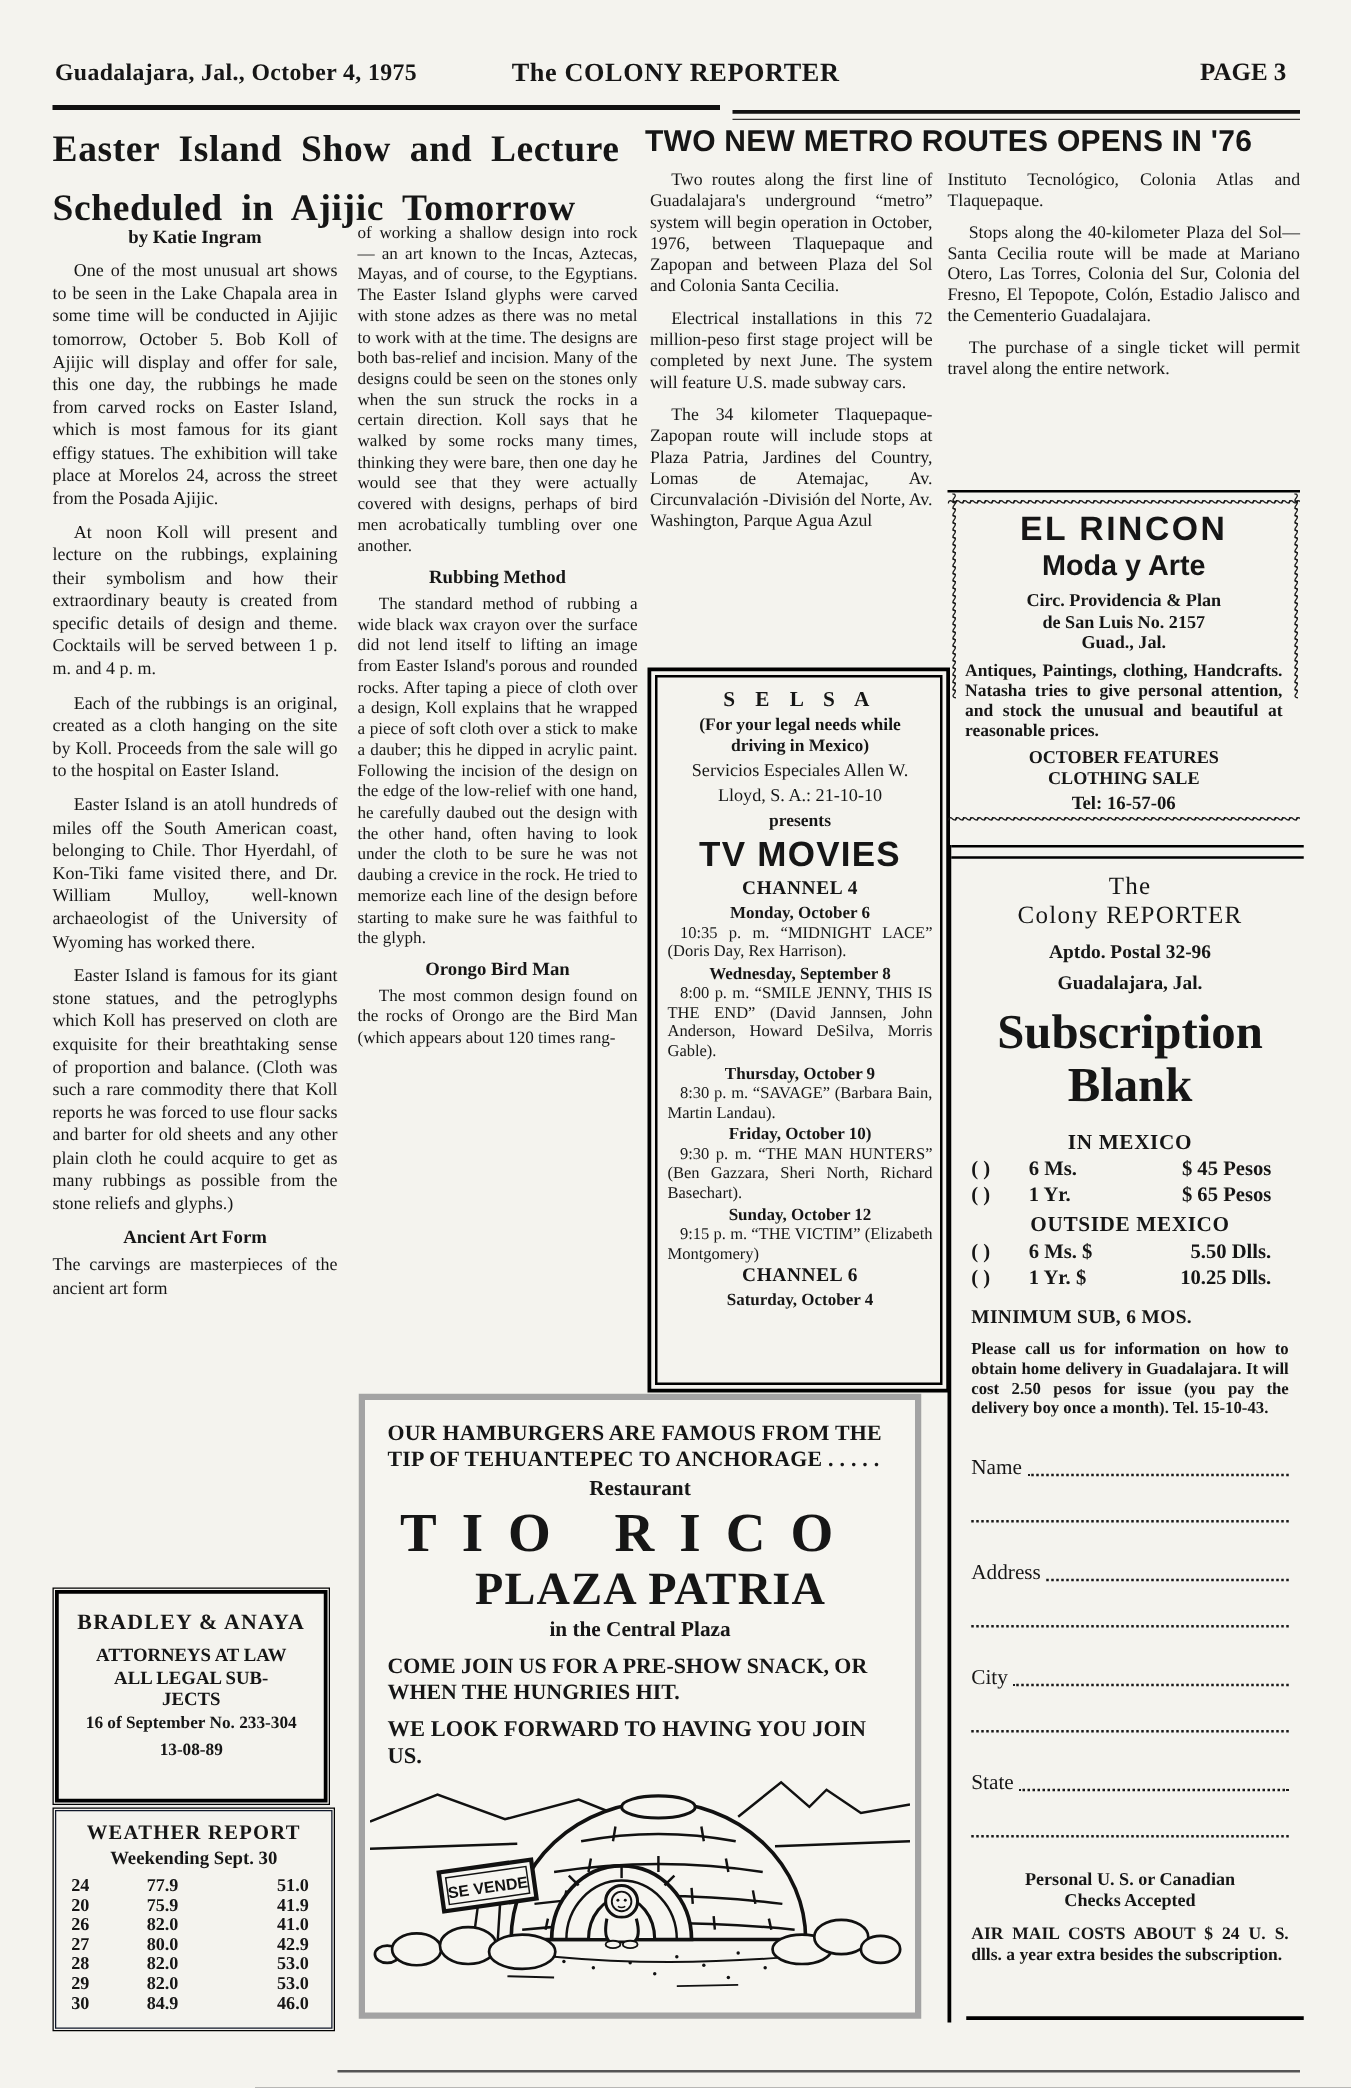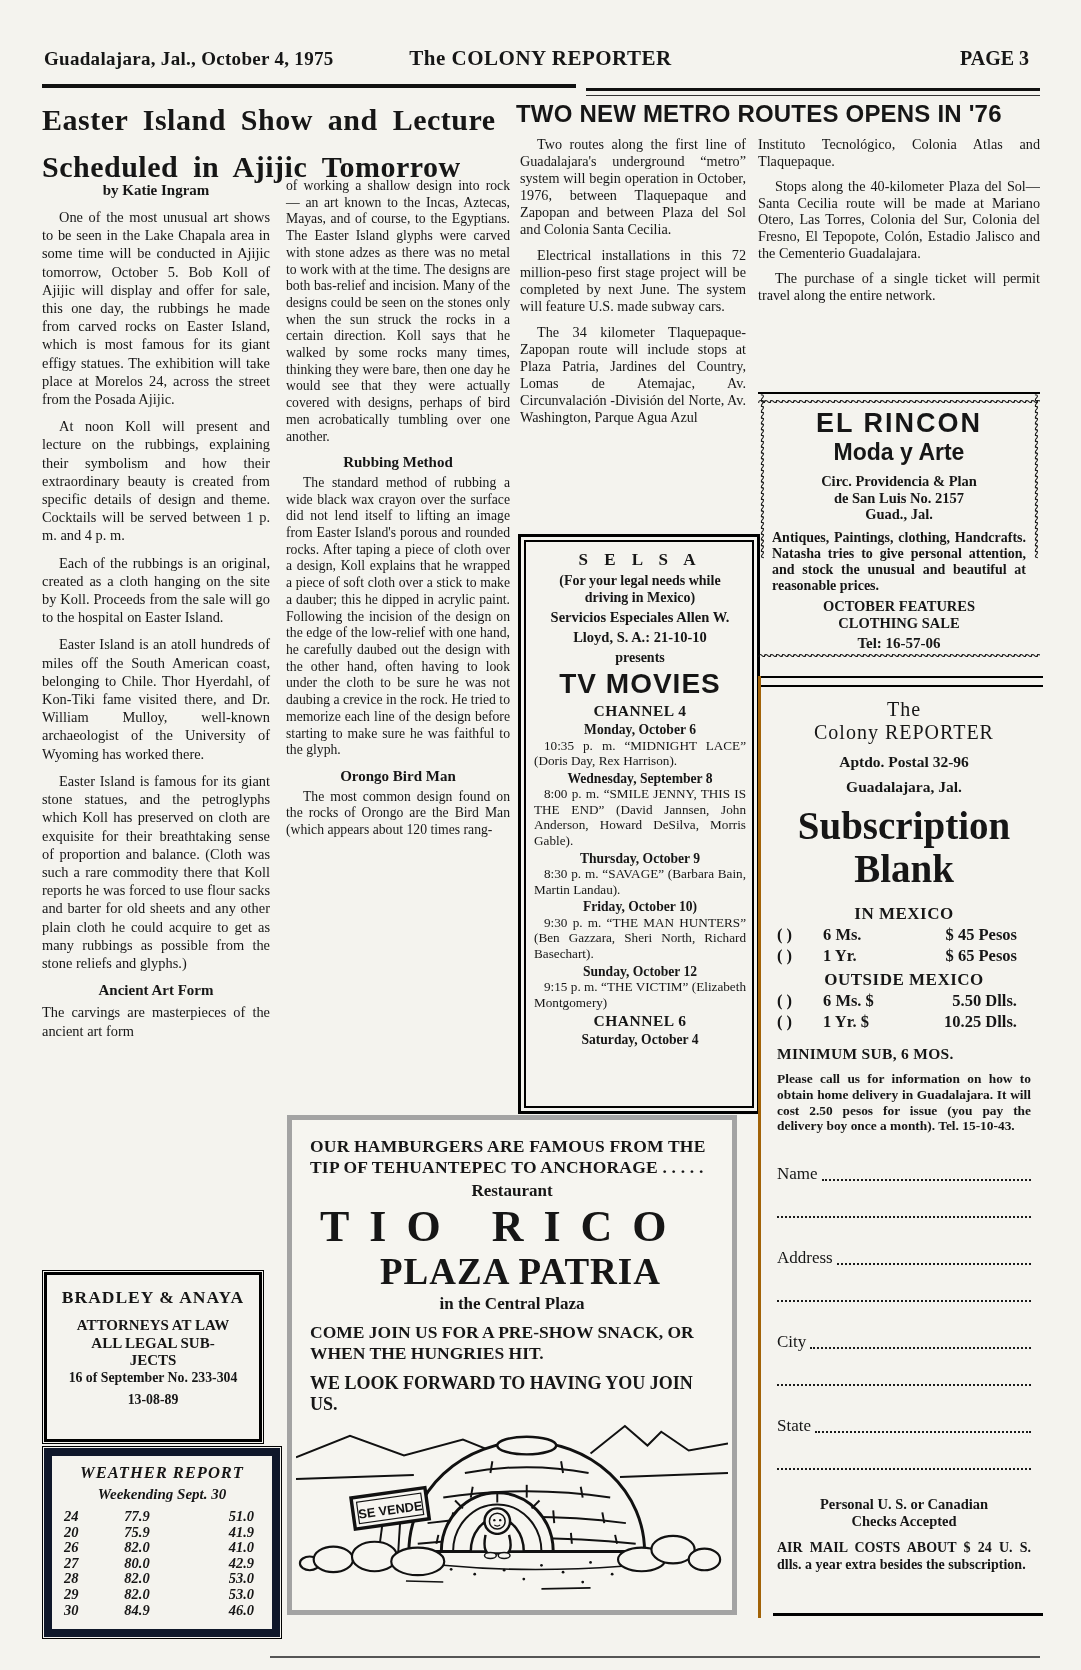--- a/index.html
+++ b/index.html
@@ -29,21 +29,21 @@
   .byline{left:42px;top:182px;width:228px;text-align:center;font-weight:bold;font-size:15px;}
   .col2{left:286px;top:178px;width:224px;font-size:13.7px;line-height:16.7px;}
   .col3{left:520px;top:136px;width:226px;font-size:14.2px;line-height:17px;}
   .col4{left:758px;top:136px;width:282px;font-size:14.2px;line-height:16.6px;}
 
   
   .selsa{left:524px;top:540px;width:212px;min-height:548px;background:#f4f3ee;border:2px solid #000;
          box-shadow:0 0 0 3px #f4f3ee,0 0 0 6px #000;padding:8px 6px 8px 8px;}
   .selsa-title{text-align:center;font-weight:bold;font-size:17px;letter-spacing:6px;margin-bottom:2px;}
   .selsa-tag{text-align:center;font-weight:bold;font-size:14px;line-height:17px;}
-  .selsa-agency{text-align:center;font-weight:bold;font-size:14.5px;line-height:17px;margin-top:3px;}
+  .selsa-agency{text-align:center;font-weight:normal;font-size:14.5px;line-height:17px;margin-top:3px;}
   .selsa-presents{text-align:center;font-weight:bold;font-size:14px;margin:4px 0 2px;}
   .tv-title{text-align:center;font-family:"Liberation Sans","DejaVu Sans",sans-serif;font-weight:bold;font-size:28px;letter-spacing:1px;margin:0 0 2px;}
   .tv-channel{text-align:center;font-weight:bold;font-size:15.5px;letter-spacing:.5px;margin:2px 0;}
   .listing-day{text-align:center;font-weight:bold;font-size:13.6px;line-height:15.5px;margin-top:2px;}
   .listing-text{text-align:justify;font-size:13.2px;line-height:15.6px;text-indent:10px;}
 
   
   .rincon{left:758px;top:392px;width:282px;height:266px;border-top:2px solid #000;}
   .wave-h{position:absolute;left:0;width:282px;height:12px;overflow:hidden;font-weight:bold;font-size:15px;line-height:12px;letter-spacing:-2px;white-space:nowrap;}
   .wave-h::before{content:"~~~~~~~~~~~~~~~~~~~~~~~~~~~~~~~~~~~~~~~~~~~~~~~~~~";}
@@ -51,21 +51,21 @@
   .wave-v::before{content:"~~~~~~~~~~~~~~~~~~~~~~~~~~~~";}
   .rincon-inner{position:absolute;left:14px;top:14px;width:254px;}
   .rincon-title{text-align:center;font-family:"Liberation Sans","DejaVu Sans",sans-serif;font-weight:bold;font-size:27px;letter-spacing:2px;}
   .rincon-sub{text-align:center;font-family:"Liberation Sans","DejaVu Sans",sans-serif;font-weight:bold;font-size:23px;margin-bottom:7px;}
   .rincon-addr{text-align:center;font-weight:bold;font-size:14.5px;line-height:16.5px;}
   .rincon-body{text-align:justify;font-weight:bold;font-size:14px;line-height:16.2px;margin-top:7px;}
   .rincon-feat{text-align:center;font-weight:bold;font-size:14.5px;line-height:17px;margin-top:4px;}
   .rincon-tel{text-align:center;font-weight:bold;font-size:15px;margin-top:3px;}
 
   
-  .subs{left:758px;top:676px;width:282px;height:942px;border-left:3px solid #a16207;}
+  .subs{left:758px;top:676px;width:282px;height:942px;border-left:3px solid #000000;}
   .sub-top-rule{position:absolute;left:0;top:0;width:282px;height:7px;border-top:2px solid #000;border-bottom:2px solid #000;}
   .subs-inner{position:absolute;left:16px;top:22px;width:254px;}
   .sub-paper{text-align:center;font-size:20px;line-height:23px;letter-spacing:1px;}
   .sub-aptdo{text-align:center;font-weight:bold;font-size:15.5px;margin-top:9px;}
   .sub-city{text-align:center;font-weight:bold;font-size:15.5px;margin-top:7px;}
   .sub-title{text-align:center;font-weight:bold;font-size:39px;line-height:43px;margin-top:8px;}
   .sub-sect{text-align:center;font-weight:bold;font-size:17px;margin-top:14px;letter-spacing:.5px;}
   .sub-row{display:flex;font-weight:bold;font-size:16.5px;line-height:20px;margin-top:1px;}
   .sub-row .box{width:46px;}
   .sub-row .price{margin-left:auto;padding-right:14px;}
@@ -80,22 +80,22 @@
 
   
   .bradley{left:44px;top:1272px;width:212px;height:152px;border:3px solid #000;box-shadow:0 0 0 1px #f4f3ee,0 0 0 2px #000;
            background:#f4f3ee;padding-top:12px;}
   .brad-name{text-align:center;font-weight:bold;font-size:17.5px;letter-spacing:1px;}
   .brad-line{text-align:center;font-weight:bold;font-size:15px;line-height:17.5px;}
   .brad-addr{text-align:center;font-weight:bold;font-size:13.8px;}
   .brad-tel{text-align:center;font-weight:bold;font-size:13.8px;margin-top:6px;}
 
   
-  .weather{left:44px;top:1448px;width:220px;height:166px;border:8px solid #0f172a;box-shadow:0 0 0 1px #f4f3ee,0 0 0 2px #000;
-           background:#f4f3ee;padding-top:7px;font-style:italic;}
+  .weather{left:44px;top:1448px;width:220px;height:166px;border:1px solid #0f172a;box-shadow:0 0 0 1px #f4f3ee,0 0 0 2px #000;
+           background:#f4f3ee;padding-top:7px;}
   .wx-title{text-align:center;font-weight:bold;font-size:16.5px;letter-spacing:1px;}
   .wx-sub{text-align:center;font-weight:bold;font-size:15px;margin-top:3px;}
   .wx-table{margin:6px 18px 0 12px;font-weight:bold;font-size:14.5px;line-height:15.6px;}
   .wx-row{display:grid;grid-template-columns:34px 1fr 1fr;}
   .wx-row span:nth-child(2){text-align:center;}
   .wx-row span:nth-child(3){text-align:right;}
 
   
   .tiorico{left:287px;top:1115px;width:450px;height:500px;border:5px solid #a3a3a3;box-sizing:border-box;background:#f6f5f0;}
   .tr-line1{margin:16px 18px 0;font-weight:bold;font-size:17.5px;line-height:21px;letter-spacing:.2px;}

